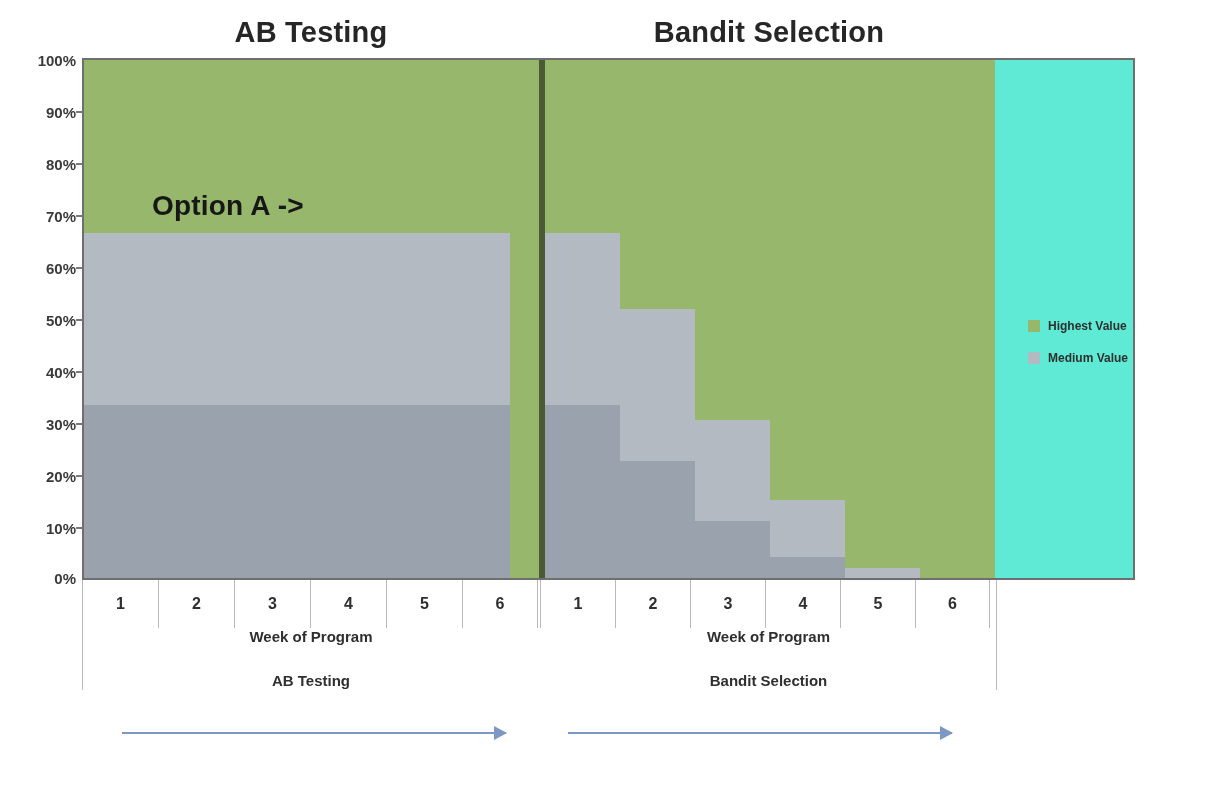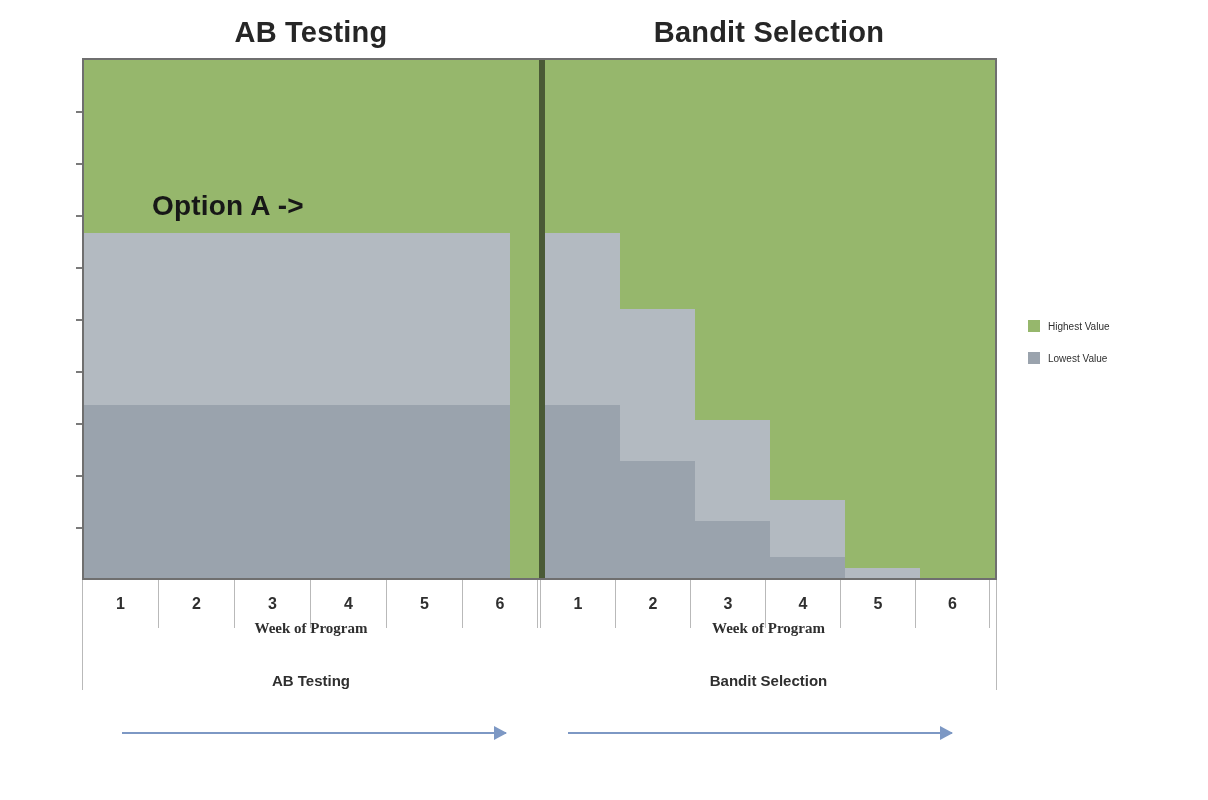--- a/index.html
+++ b/index.html
@@ -22,22 +22,22 @@
   .ylabel{
     position:absolute;right:0;width:68px;text-align:right;
     font-size:15px;font-weight:700;color:#3a3a3a;
     transform:translateY(-50%);white-space:nowrap;
   }
   #yaxis{position:absolute;left:0;top:0;width:76px;height:800px;}
   .ytick{position:absolute;left:76px;width:6px;height:2px;background:#7a7a7a;}
 
   
   #plot{
-    position:absolute;left:82px;top:58px;width:915px;height:522px;
-    border:2px solid #6f6f6f;box-sizing:border-box;background:#737373;
+    position:absolute;left:82px;top:58px;width:1053px;height:522px;
+    border:2px solid #6f6f6f;box-sizing:border-box;background:#5eead4;
     overflow:hidden;
   }
   .band{position:absolute;}
 
   
   #divider{
     position:absolute;left:455px;top:0;width:6px;height:100%;
     background:#4a5a36;
   }
 
@@ -47,21 +47,21 @@
   .xcell{
     position:absolute;top:0;height:48px;line-height:48px;text-align:center;
     font-size:16px;font-weight:700;color:#2f2f2f;
     border-left:1px solid #b9b9b9;box-sizing:border-box;
   }
   .xcell.last{border-right:1px solid #b9b9b9;}
   .xsub1,.xsub2{
     position:absolute;left:0;width:100%;text-align:center;
     font-size:15px;font-weight:700;color:#2f2f2f;white-space:nowrap;
   }
-  .xsub1{top:40px;font-family:Liberation Serif, serif;}
+  .xsub1{top:48px;}
   .xsub2{top:92px;}
   .xouter{position:absolute;top:0;width:1px;height:110px;background:#b9b9b9;}
 
   
   .arrow{position:absolute;height:14px;}
   .arrow .shaft{position:absolute;left:0;top:6px;height:2px;background:#7d98c4;width:100%;}
   .arrow .head{
     position:absolute;right:-1px;top:0;width:0;height:0;
     border-top:7px solid transparent;border-bottom:7px solid transparent;
     border-left:13px solid #7d98c4;
@@ -78,30 +78,43 @@
   
   .callout{
     position:absolute;font-size:28px;font-weight:600;color:#171717;
     white-space:nowrap;letter-spacing:.2px;
   }
 
   
   #legend{position:absolute;left:1028px;top:310px;width:176px;}
   .legrow{display:flex;align-items:center;height:32px;}
   .legswatch{width:12px;height:12px;margin-right:8px;flex:0 0 auto;}
-  .legtext{font-size:10px;font-weight:400;color:#2f2f2f;white-space:nowrap;text-align:right;}
+  .legtext{font-size:12px;font-weight:700;color:#2f2f2f;white-space:nowrap;text-align:right;}
 </style>
 </head>
 <body>
 
 <div id="stage">
 
   <div class="ptitle" id="title-left">AB Testing</div>
   <div class="ptitle" id="title-right">Bandit Selection</div>
 
+  <div id="yaxis">
+    <div class="ylabel" style="top:60px">100%</div>
+    <div class="ylabel" style="top:112px">90%</div>
+    <div class="ylabel" style="top:164px">80%</div>
+    <div class="ylabel" style="top:216px">70%</div>
+    <div class="ylabel" style="top:268px">60%</div>
+    <div class="ylabel" style="top:320px">50%</div>
+    <div class="ylabel" style="top:372px">40%</div>
+    <div class="ylabel" style="top:424px">30%</div>
+    <div class="ylabel" style="top:476px">20%</div>
+    <div class="ylabel" style="top:528px">10%</div>
+    <div class="ylabel" style="top:578px">0%</div>
+  </div>
   <div class="ytick" style="top:111px"></div>
   <div class="ytick" style="top:163px"></div>
   <div class="ytick" style="top:215px"></div>
   <div class="ytick" style="top:267px"></div>
   <div class="ytick" style="top:319px"></div>
   <div class="ytick" style="top:371px"></div>
   <div class="ytick" style="top:423px"></div>
   <div class="ytick" style="top:475px"></div>
   <div class="ytick" style="top:527px"></div>
 
@@ -169,18 +182,18 @@
   </div>
 
   <div id="cut-text"></div>
 
   <div id="legend">
     <div class="legrow">
       <span class="legswatch" style="background:#96b76c"></span>
       <span class="legtext">Highest Value</span>
     </div>
     <div class="legrow">
-      <span class="legswatch" style="background:#9aa3ad"></span>
-      <span class="legtext">Lowest Value</span>
+      <span class="legswatch" style="background:#b3bac1"></span>
+      <span class="legtext">Medium Value</span>
     </div>
   </div>
 
 </div>
 
 </body></html>

